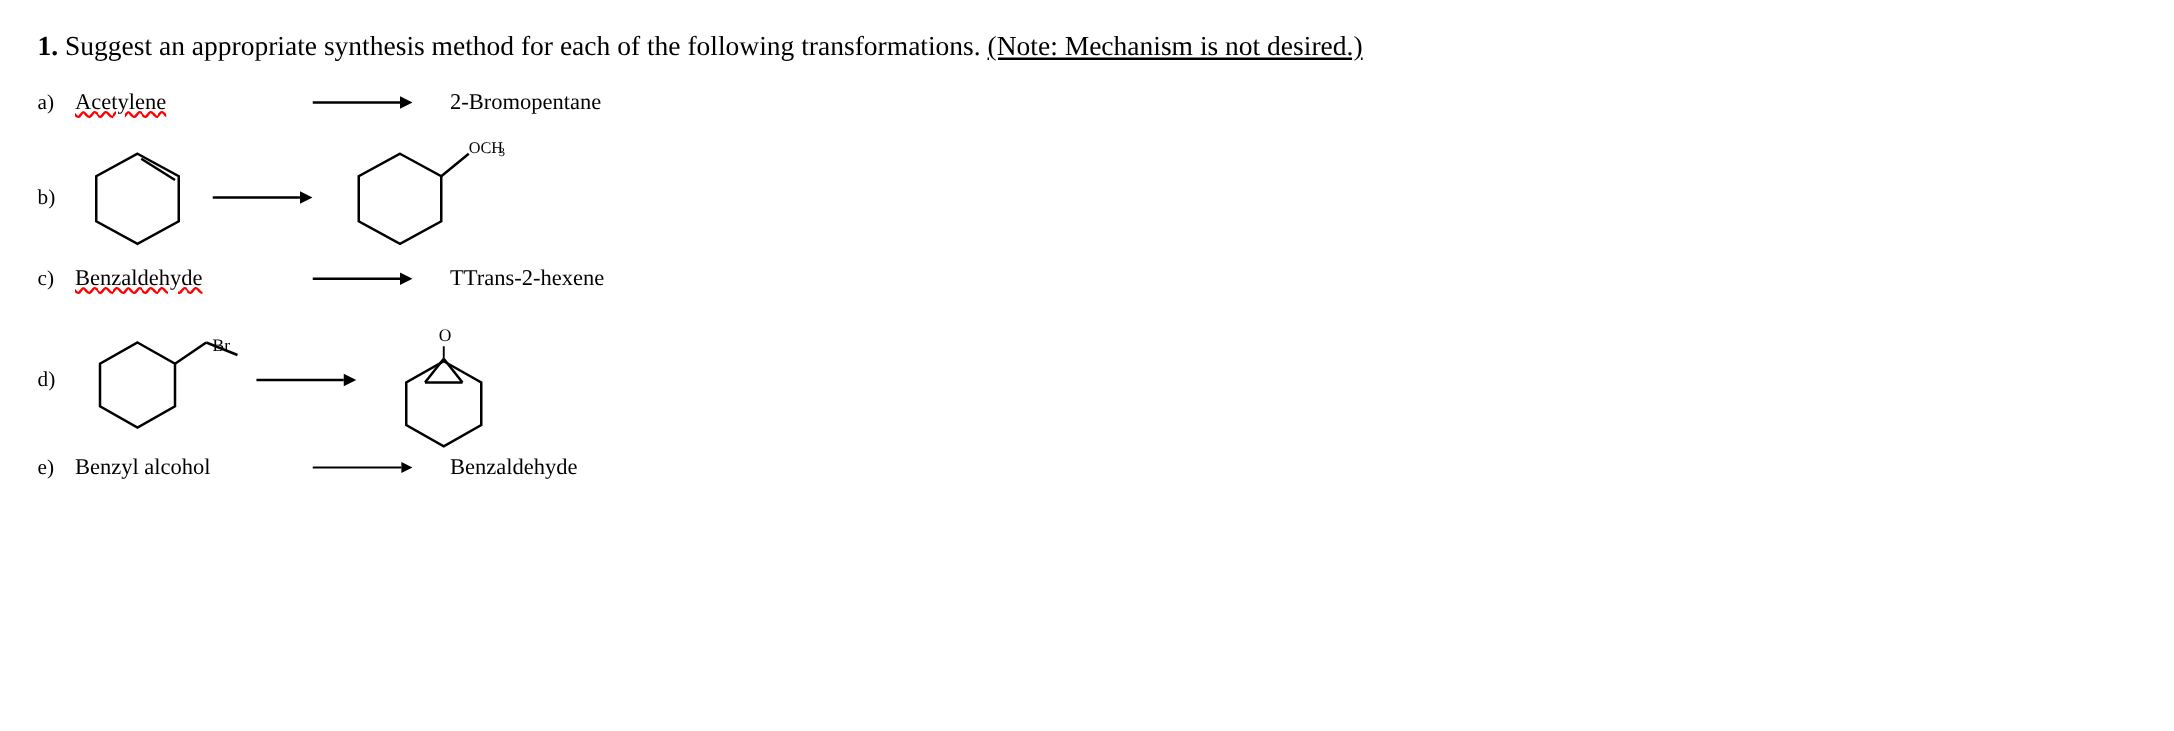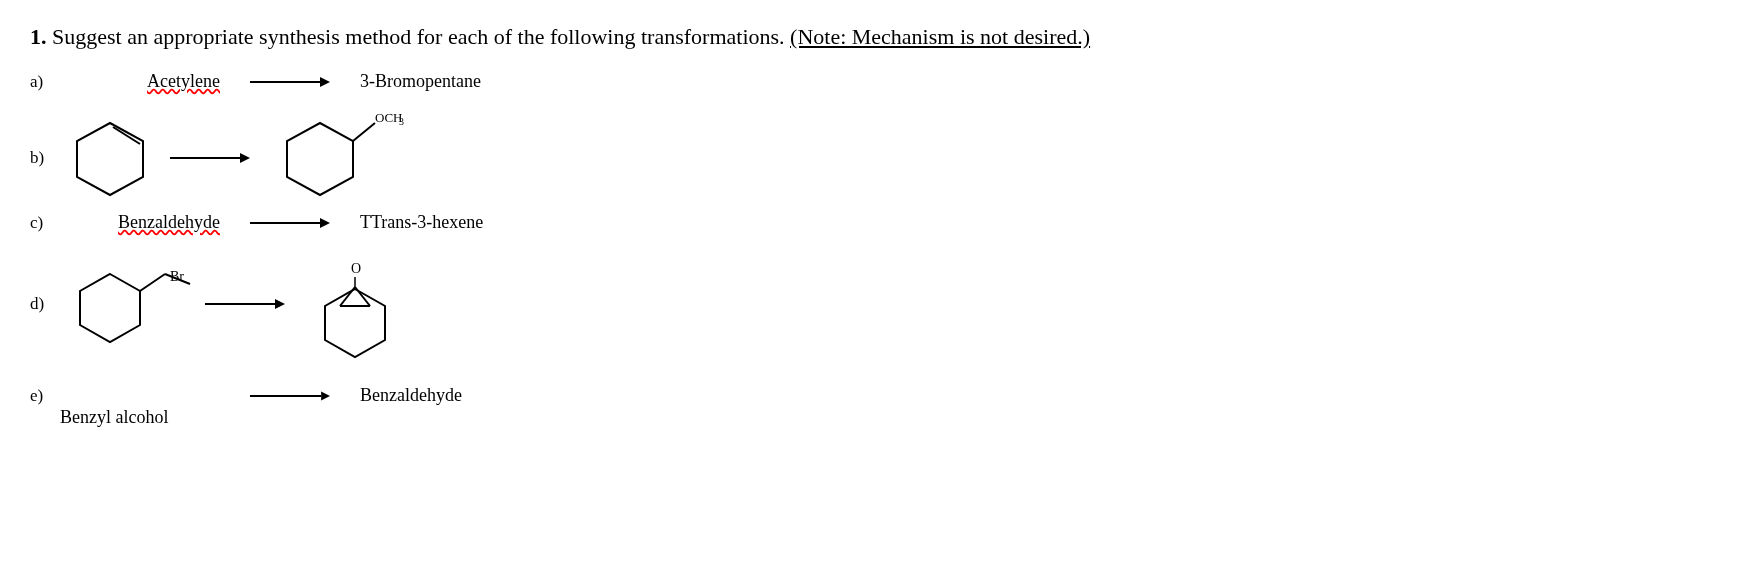--- a/index.html
+++ b/index.html
@@ -48,21 +48,20 @@
     }
     .product-name {
       font-size: 18px;
     }
     .mol-svg {
       overflow: visible;
     }
     
     .wavy-red {
       text-decoration: underline wavy red;
-      text-align: right;
     }
     .section-gap { margin-bottom: 16px; }
     .row-with-structure {
       display: flex;
       align-items: center;
       margin-bottom: 4px;
     }
   </style>
 </head>
 <body>
@@ -75,21 +74,21 @@
 
 <div class="row section-gap">
   <span class="label">a)</span>
   <span class="compound-name wavy-red">Acetylene</span>
   <span class="arrow">
     <svg viewBox="0 0 80 20" width="90" height="20">
       <line x1="0" y1="10" x2="70" y2="10" stroke="black" stroke-width="2"></line>
       <polygon points="70,5 80,10 70,15" fill="black"></polygon>
     </svg>
   </span>
-  <span class="product-name">3-Bromopentane</span>
+  <span class="product-name">2-Bromopentane</span>
 </div>
 
 <div class="row-with-structure section-gap">
   <span class="label">b)</span>
 
   <svg class="mol-svg" width="90" height="90" viewBox="-5 -5 90 90">
 
     <polygon points="45,5 78,23 78,59 45,77 12,59 12,23" fill="none" stroke="black" stroke-width="2"></polygon>
 
     <line x1="48" y1="9" x2="75" y2="26" stroke="black" stroke-width="2"></line>
@@ -113,21 +112,21 @@
 
 <div class="row section-gap">
   <span class="label">c)</span>
   <span class="compound-name wavy-red">Benzaldehyde</span>
   <span class="arrow">
     <svg viewBox="0 0 80 20" width="90" height="20">
       <line x1="0" y1="10" x2="70" y2="10" stroke="black" stroke-width="2"></line>
       <polygon points="70,5 80,10 70,15" fill="black"></polygon>
     </svg>
   </span>
-  <span class="product-name">TTrans-3-hexene</span>
+  <span class="product-name">TTrans-2-hexene</span>
 </div>
 
 <div class="row-with-structure section-gap">
   <span class="label">d)</span>
 
   <svg class="mol-svg" width="130" height="100" viewBox="-5 -5 130 100">
 
     <polygon points="45,15 75,32 75,66 45,83 15,66 15,32" fill="none" stroke="black" stroke-width="2"></polygon>
 
     <line x1="75" y1="32" x2="100" y2="15" stroke="black" stroke-width="2"></line>
@@ -149,21 +148,21 @@
     <line x1="35" y1="47" x2="50" y2="28" stroke="black" stroke-width="2"></line>
     <line x1="65" y1="47" x2="50" y2="28" stroke="black" stroke-width="2"></line>
 
     <text x="46" y="14" font-size="14" font-family="Times New Roman">O</text>
     <line x1="50" y1="28" x2="50" y2="18" stroke="black" stroke-width="1.5"></line>
   </svg>
 </div>
 
 <div class="row section-gap">
   <span class="label">e)</span>
-  <span class="product-name" style="min-width:160px;margin-top:44px;">Benzyl alcohol</span>
+  <span class="product-name" style="min-width:160px;">Benzyl alcohol</span>
   <span class="arrow">
     <svg viewBox="0 0 90 20" width="100" height="20">
       <line x1="0" y1="10" x2="80" y2="10" stroke="black" stroke-width="2"></line>
       <polygon points="80,5 90,10 80,15" fill="black"></polygon>
     </svg>
   </span>
   <span class="product-name">Benzaldehyde</span>
 </div>
 
 </body></html>

